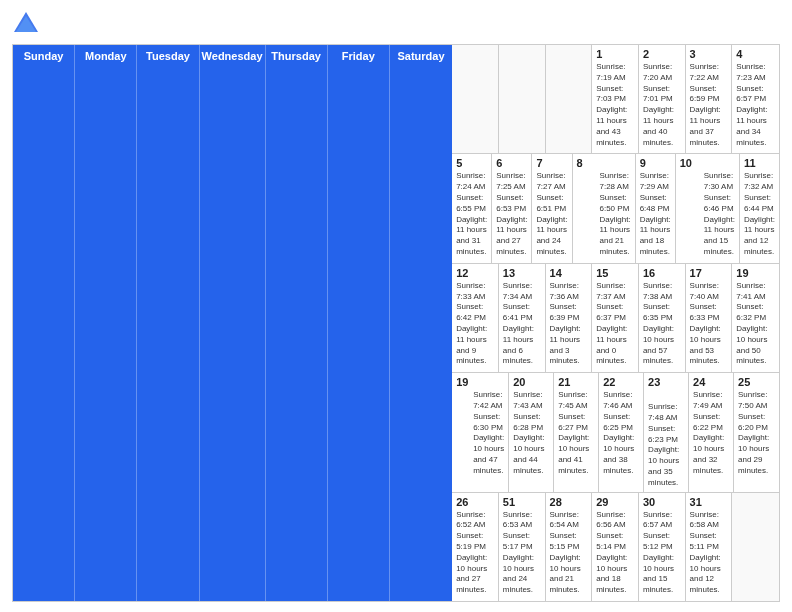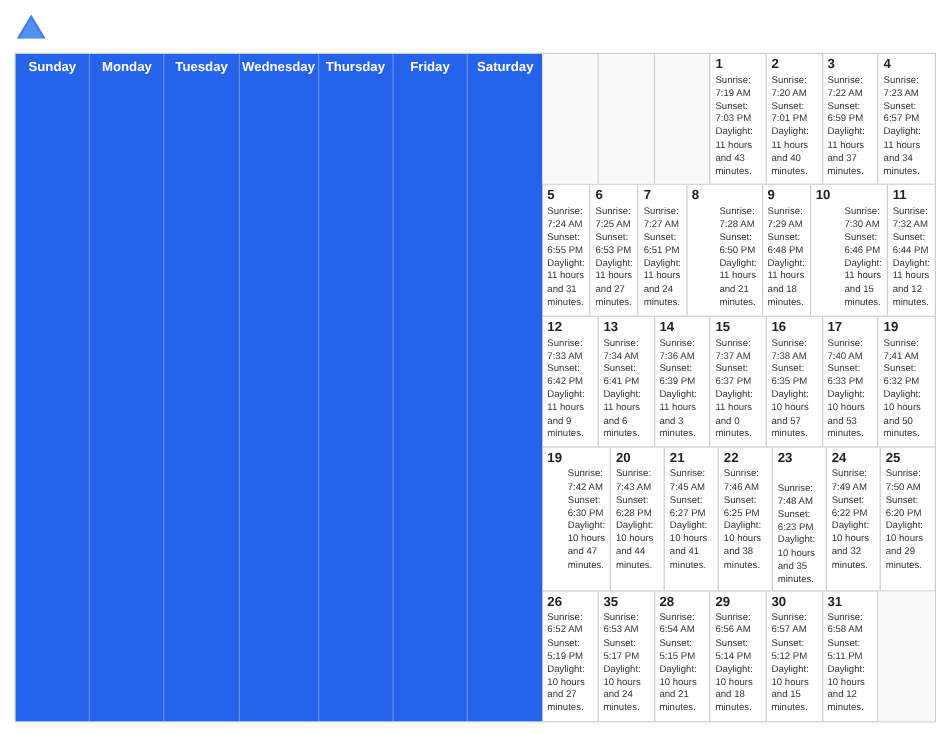--- a/index.html
+++ b/index.html
@@ -325,21 +325,21 @@
         </div>
         <div class="cal-row">
           <div class="cal-cell">
             <div class="day-num">26</div>
             <div class="cell-text" style="white-space: pre-line;">Sunrise: 6:52 AM
 Sunset: 5:19 PM
 Daylight: 10 hours
 and 27 minutes.</div>
           </div>
           <div class="cal-cell">
-            <div class="day-num">35</div>
+            <div class="day-num">51</div>
             <div class="cell-text" style="white-space: pre-line;">Sunrise: 6:53 AM
 Sunset: 5:17 PM
 Daylight: 10 hours
 and 24 minutes.</div>
           </div>
           <div class="cal-cell">
             <div class="day-num">28</div>
             <div class="cell-text" style="white-space: pre-line;">Sunrise: 6:54 AM
 Sunset: 5:15 PM
 Daylight: 10 hours

